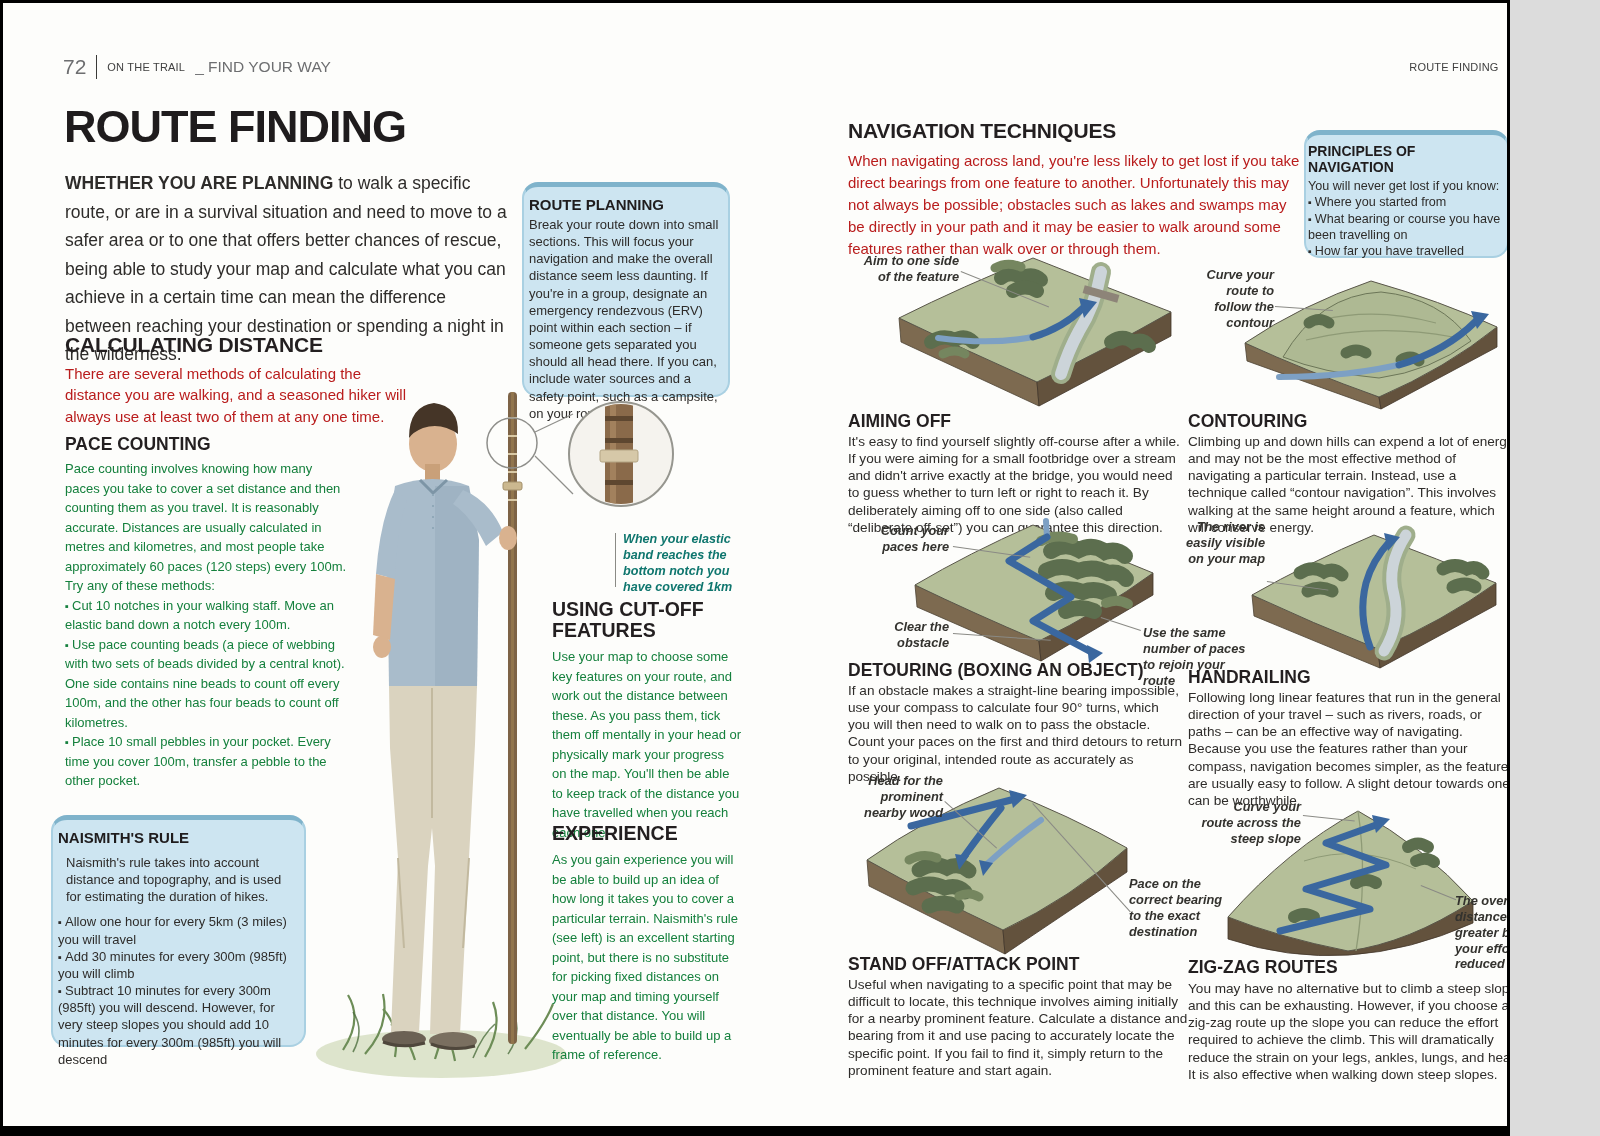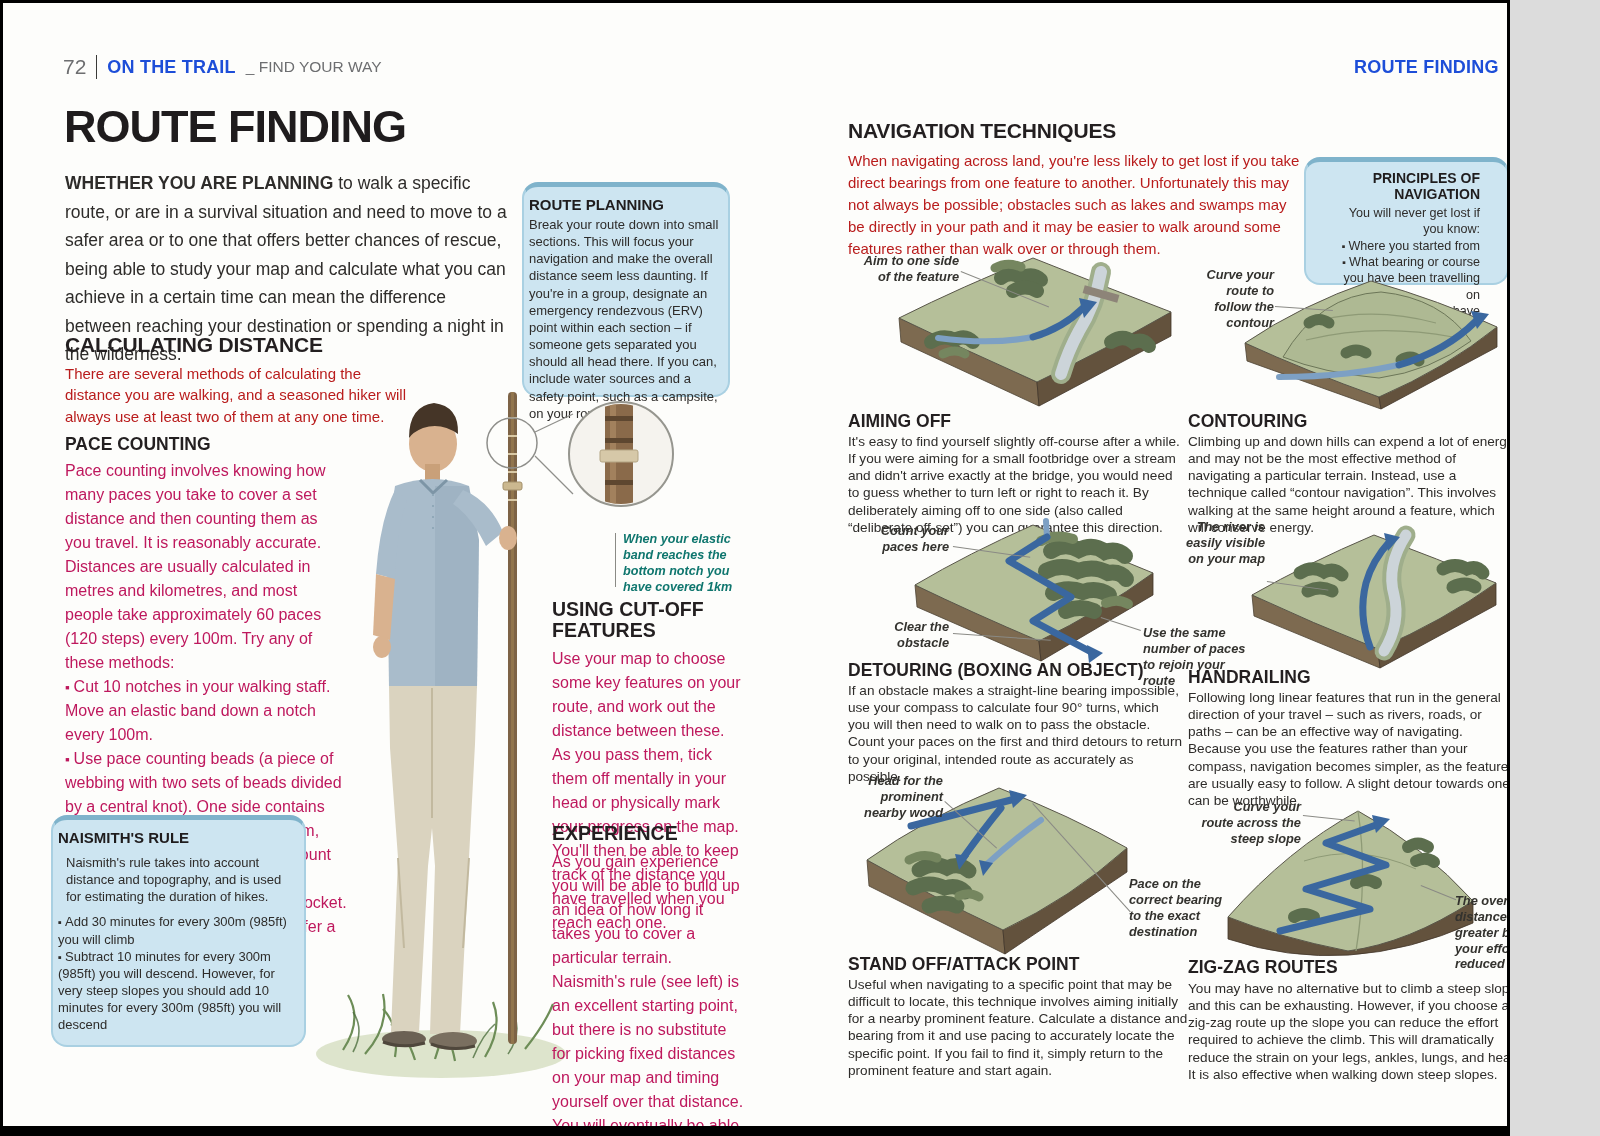--- a/index.html
+++ b/index.html
@@ -2,30 +2,30 @@
 <html><head>
 <meta charset="utf-8">
 <style>
   html,body{margin:0;padding:0;background:#dcdcdc;}
   .sheet{position:relative;width:1510px;height:1136px;background:#fdfdfb;
     border:3px solid #000;border-bottom:10px solid #000;box-sizing:border-box;
     font-family:"Liberation Sans",sans-serif;color:#2a2a28;overflow:hidden;}
   .abs{position:absolute;}
   .flexrow{display:flex;align-items:center;gap:10px;}
   .kicker-num{font-size:21px;color:#6d6e70;}
-  .kicker-strong{font-weight:bold;color:#1d4ed8;font-size:18px;letter-spacing:.2px;}
+  .kicker-strong{font-weight:normal;color:#404040;font-size:11px;letter-spacing:.2px;}
   .kicker-light{color:#6d6e70;font-size:15.5px;}
   .vr{width:1px;background:#3a3a38;height:24px;}
   .main-title{font-size:45px;font-weight:bold;color:#1f1c1d;letter-spacing:-1px;}
   .sec-title{font-size:21px;font-weight:bold;color:#231f20;letter-spacing:-.2px;}
   .sub-title{font-size:17.5px;font-weight:bold;color:#231f20;}
   .mid-title{font-size:19.5px;font-weight:bold;color:#231f20;line-height:1.08;}
   .body-lg{font-size:17.5px;line-height:1.63;color:#2e2c2a;}
   .body-md{font-size:15px;line-height:1.42;color:#b91c1c;}
-  .body-sm{font-size:16px;line-height:1.5;color:#be185d;}
+  .body-sm{font-size:13px;line-height:1.5;color:#15803d;}
   .body-tech{font-size:13.6px;line-height:1.26;color:#2e2c2a;}
   .infobox{background:#cde5f1;border:2px solid #a9d0e2;border-top:5px solid #7fb3cb;
     border-radius:16px;padding:9px 5px;box-sizing:border-box;}
   .box-title{font-weight:bold;font-size:15px;color:#1f1c1d;margin-bottom:3px;}
   .box-body{font-size:13px;line-height:1.32;color:#2e2c2a;}
   .box-body-sm{font-size:12.6px;line-height:1.3;color:#2e2c2a;}
   .bullet{margin:0;}
   .bullet::before{content:"▪ ";font-size:.85em;}
   .caption{font-style:italic;font-weight:bold;font-size:12.6px;line-height:1.28;color:#0f766e;}
   .label{font-style:italic;font-weight:bold;font-size:12.8px;line-height:1.24;color:#33322e;}
@@ -77,20 +77,21 @@
     <p style="margin:0;">Pace counting involves knowing how many paces you take to cover a set distance and then counting them as you travel. It is reasonably accurate. Distances are usually calculated in metres and kilometres, and most people take approximately 60 paces (120 steps) every 100m. Try any of these methods:</p>
     <p class="bullet">Cut 10 notches in your walking staff. Move an elastic band down a notch every 100m.</p>
     <p class="bullet">Use pace counting beads (a piece of webbing with two sets of beads divided by a central knot). One side contains nine beads to count off every 100m, and the other has four beads to count off kilometres.</p>
     <p class="bullet">Place 10 small pebbles in your pocket. Every time you cover 100m, transfer a pebble to the other pocket.</p>
   </div>
 
   <div class="abs infobox" style="left:48px;top:812px;width:255px;height:232px;">
     <div class="box-title">NAISMITH'S RULE</div>
     <div class="box-body">
       <p style="margin:8px;">Naismith's rule takes into account distance and topography, and is used for estimating the duration of hikes.</p>
+      <p class="bullet">Allow one hour for every 5km (3 miles) you will travel</p>
       <p class="bullet">Add 30 minutes for every 300m (985ft) you will climb</p>
       <p class="bullet">Subtract 10 minutes for every 300m (985ft) you will descend. However, for very steep slopes you should add 10 minutes for every 300m (985ft) you will descend</p>
     </div>
   </div>
 
   <div class="abs infobox" style="left:519px;top:179px;width:208px;height:215px;">
     <div class="box-title">ROUTE PLANNING</div>
     <div class="box-body">Break your route down into small sections. This will focus your navigation and make the overall distance seem less daunting. If you're in a group, designate an emergency rendezvous (ERV) point within each section – if someone gets separated you should all head there. If you can, include water sources and a safety point, such as a campsite, on your route.</div>
   </div>
 
@@ -166,21 +167,21 @@
 
   <div class="abs body-sm" style="left:549px;top:644px;width:190px;">Use your map to choose some key features on your route, and work out the distance between these. As you pass them, tick them off mentally in your head or physically mark your progress on the map. You'll then be able to keep track of the distance you have travelled when you reach each one.</div>
   <div class="abs mid-title" style="left:549px;top:596px;width:185px;">USING CUT-OFF FEATURES</div>
 
   <div class="abs mid-title" style="left:549px;top:820px;">EXPERIENCE</div>
   <div class="abs body-sm" style="left:549px;top:847px;width:192px;">As you gain experience you will be able to build up an idea of how long it takes you to cover a particular terrain. Naismith's rule (see left) is an excellent starting point, but there is no substitute for picking fixed distances on your map and timing yourself over that distance. You will eventually be able to build up a frame of reference.</div>
 
   <div class="abs sec-title" style="left:845px;top:116px;">NAVIGATION TECHNIQUES</div>
   <div class="abs body-md" style="left:845px;top:147px;width:458px;line-height:1.47;">When navigating across land, you're less likely to get lost if you take direct bearings from one feature to another. Unfortunately this may not always be possible; obstacles such as lakes and swamps may be directly in your path and it may be easier to walk around some features rather than walk over or through them.</div>
 
-  <div class="abs infobox" style="left:1301px;top:154px;width:205px;height:128px;padding:8px 27px;text-align:right;">
+  <div class="abs infobox" style="left:1301px;top:127px;width:205px;height:128px;padding:8px 2px;">
     <div class="box-title" style="font-size:14px;">PRINCIPLES OF NAVIGATION</div>
     <div class="box-body-sm">
       <p style="margin:0;">You will never get lost if you know:</p>
       <p class="bullet">Where you started from</p>
       <p class="bullet">What bearing or course you have been travelling on</p>
       <p class="bullet">How far you have travelled</p>
     </div>
   </div>
 
   <svg class="abs" style="left:880px;top:243px;" width="295" height="165" viewBox="0 0 295 165">

